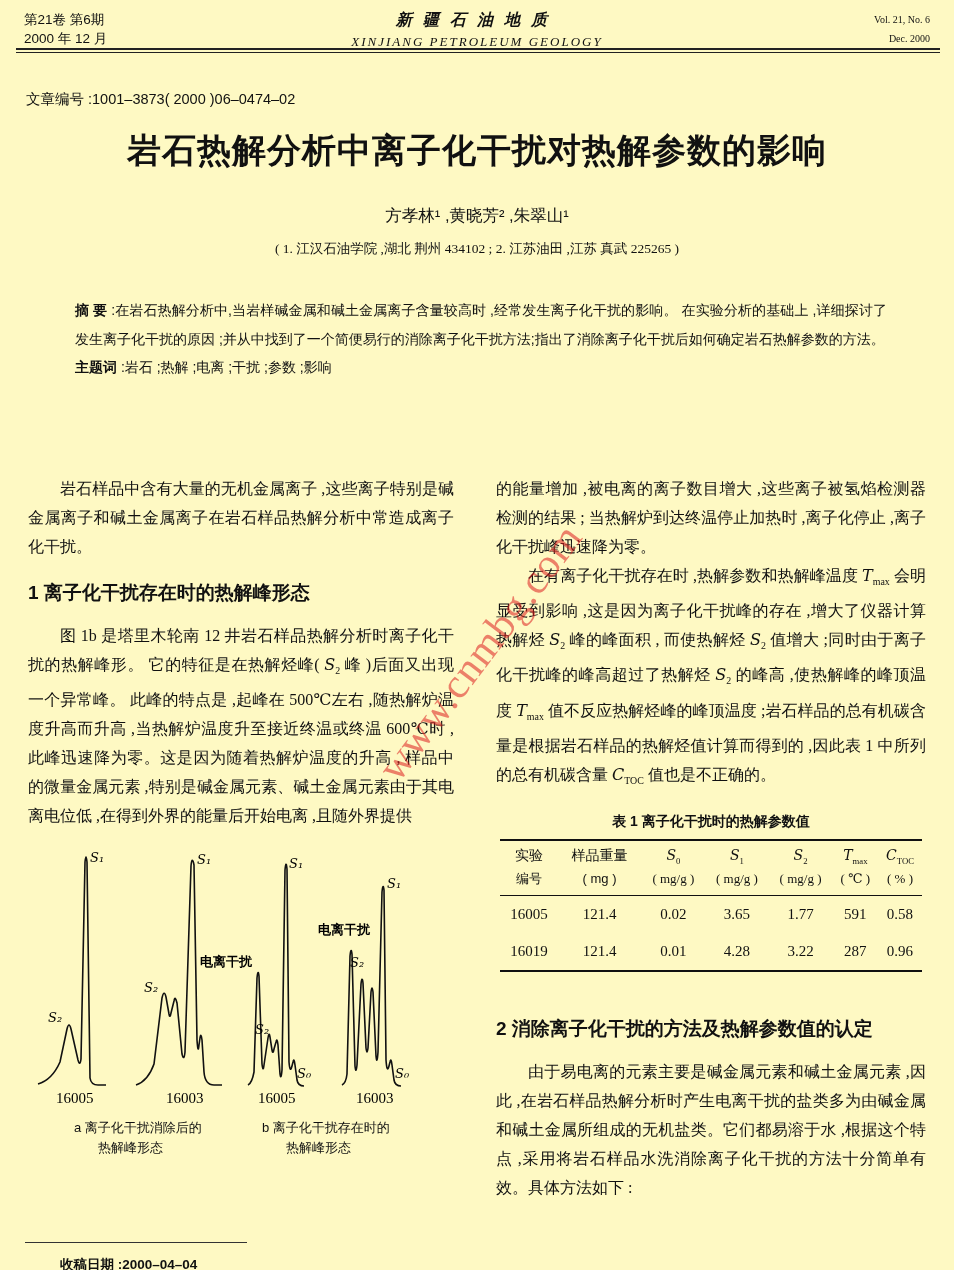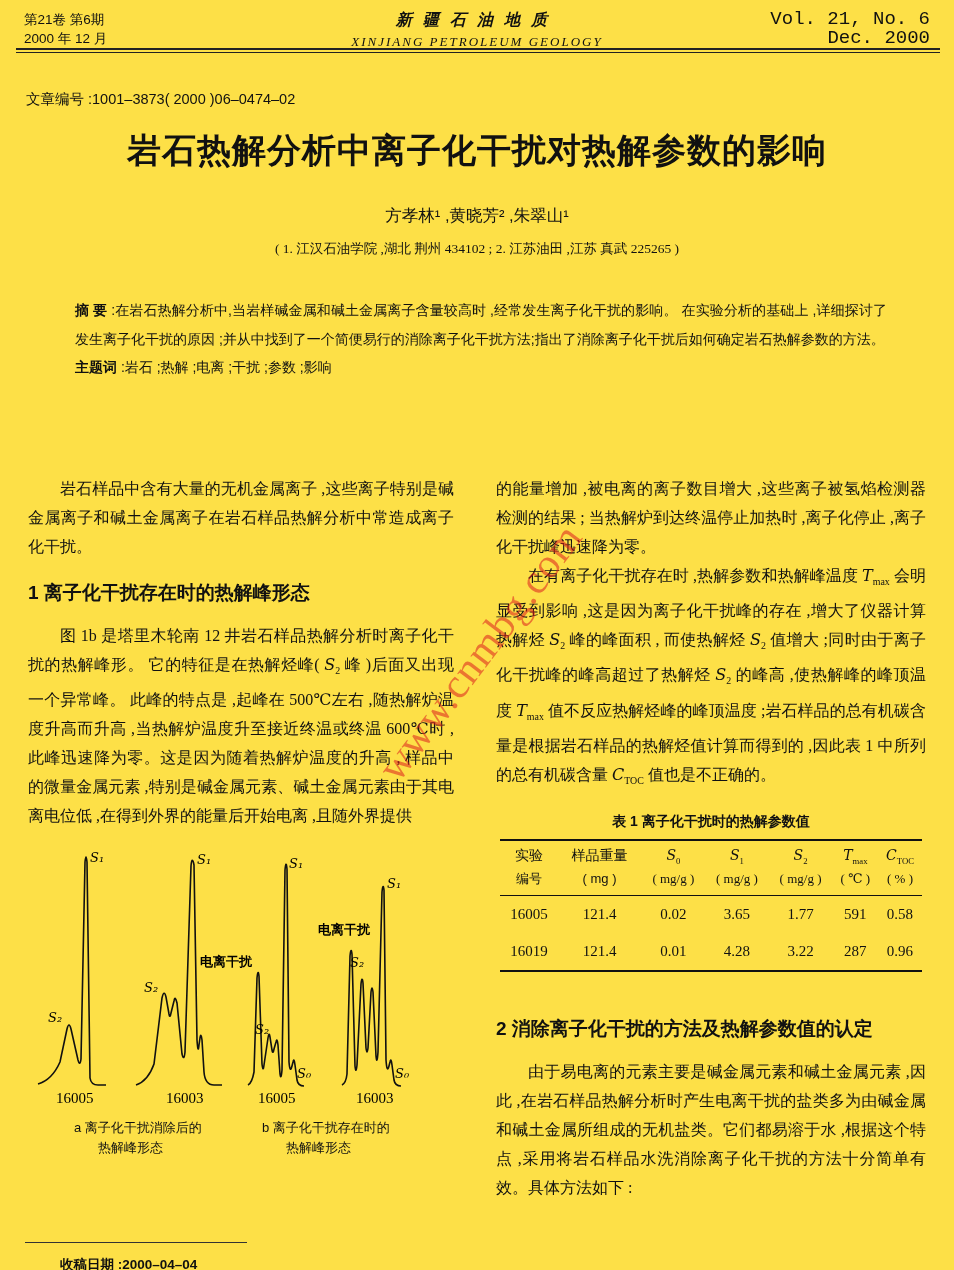--- a/index.html
+++ b/index.html
@@ -1,32 +1,32 @@
 <!DOCTYPE html>
 <html><head>
 <meta charset="utf-8">
 <style>
   html,body { margin:0; padding:0; background:#e8e8e8; }
   #page {
     position:relative; width:954px; height:1270px; margin:0 auto;
-    background:#fde047; overflow:hidden; color:#111;
+    background:#fef9c3; overflow:hidden; color:#111;
     font-family:"Liberation Serif","DejaVu Serif",serif;
   }
   .sans { font-family:"Liberation Sans","DejaVu Sans",sans-serif; }
   .serif { font-family:"Liberation Serif","DejaVu Serif",serif; }
   i.mi { font-family:"DejaVu Serif","Liberation Serif",serif; font-style:italic; }
   sub { font-size:0.62em; }
 
   
   #hdr { position:absolute; left:24px; right:24px; top:10px; height:38px; }
   #hdr-left { position:absolute; left:0; top:0; font-size:13.5px; line-height:19px; }
   #hdr-center { position:absolute; left:0; right:0; top:0; text-align:center;font-style:italic; }
   #hdr-center .cn { font-size:16px; font-weight:bold; letter-spacing:11px; }
   #hdr-center .en { font-size:13px; letter-spacing:2px; margin-top:3px; }
-  #hdr-right { position:absolute; right:0; top:0; text-align:right; font-size:19px; line-height:19px;font-family:Liberation Mono, monospace; }
+  #hdr-right { position:absolute; right:0; top:0; text-align:right; font-size:10px; line-height:19px; }
   #rule-a { position:absolute; left:16px; right:14px; top:48px; height:2px; background:#222; }
   #rule-b { position:absolute; left:16px; right:14px; top:52px; height:1.4px; background:#222; }
 
   #article-id { position:absolute; left:26px; top:90px; font-size:14.5px; }
 
   
   #title { position:absolute; left:0; right:0; top:128px; text-align:center;
            font-size:34px; font-weight:bold; letter-spacing:1px; }
   #authors { position:absolute; left:0; right:0; top:205px; text-align:center; font-size:16.5px; }
   #affil { position:absolute; left:0; right:0; top:240px; text-align:center; font-size:13.5px; }

